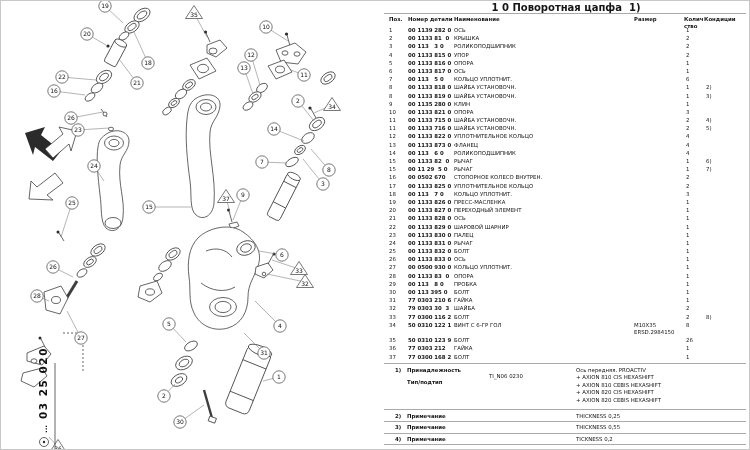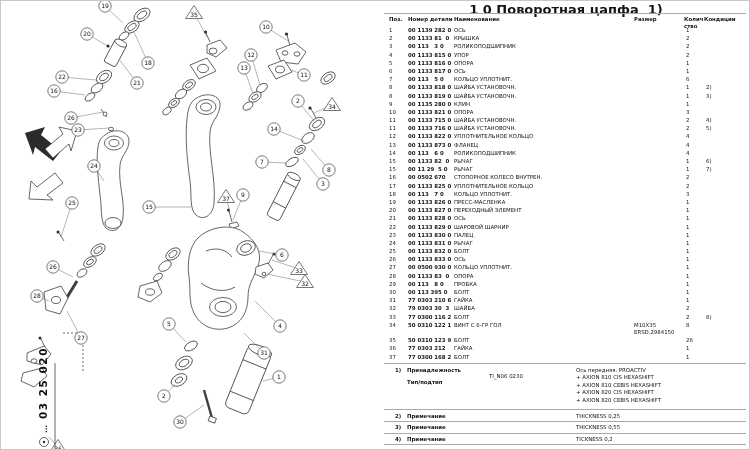--- a/index.html
+++ b/index.html
@@ -11,21 +11,21 @@
   .ln{fill:none;stroke:#3f3f3f;stroke-width:.8;}
   .dk{fill:#2b2b2b;stroke:none;}
   .leader{stroke:#777;stroke-width:.55;}
   .callout-shape{fill:#fff;stroke:#555;stroke-width:.8;}
   .callout-num{font:6px "DejaVu Sans",sans-serif;text-anchor:middle;fill:#111;}
   .doccode{font:bold 10.5px "DejaVu Sans",sans-serif;fill:#111;letter-spacing:1.5px;}
   .docdots{font:bold 7px "DejaVu Sans",sans-serif;fill:#111;}
   
   .right{position:absolute;left:383px;top:0;width:364px;height:450px;}
   .title{position:absolute;top:1px;left:0;width:100%;text-align:center;
-         font-size:13px;font-weight:bold;white-space:pre;}
+         font-size:10px;font-weight:bold;white-space:pre;}
   .thead{position:absolute;top:12px;left:0;right:2px;height:14px;border-top:1px solid #aaa;}
   .thead span{position:absolute;top:2px;font-size:5.4px;font-weight:bold;white-space:pre;}
   .h-pos{left:5px}.h-part{left:24px}.h-name{left:70px}.h-size{left:250px}
   .h-qty1{left:300px}.h-qty2{left:300px;top:8.5px !important}.h-cond{left:320px}
   .tbody{position:absolute;top:26px;left:0;right:0;}
   .trow{position:relative;height:8.2px;}
   .trow.tall{height:15.4px;}
   .c{position:absolute;top:0;font-size:5.4px;line-height:7px;white-space:pre;}
   .c.pos{left:5px;}
   .c.part{left:24px;font-weight:bold;}

